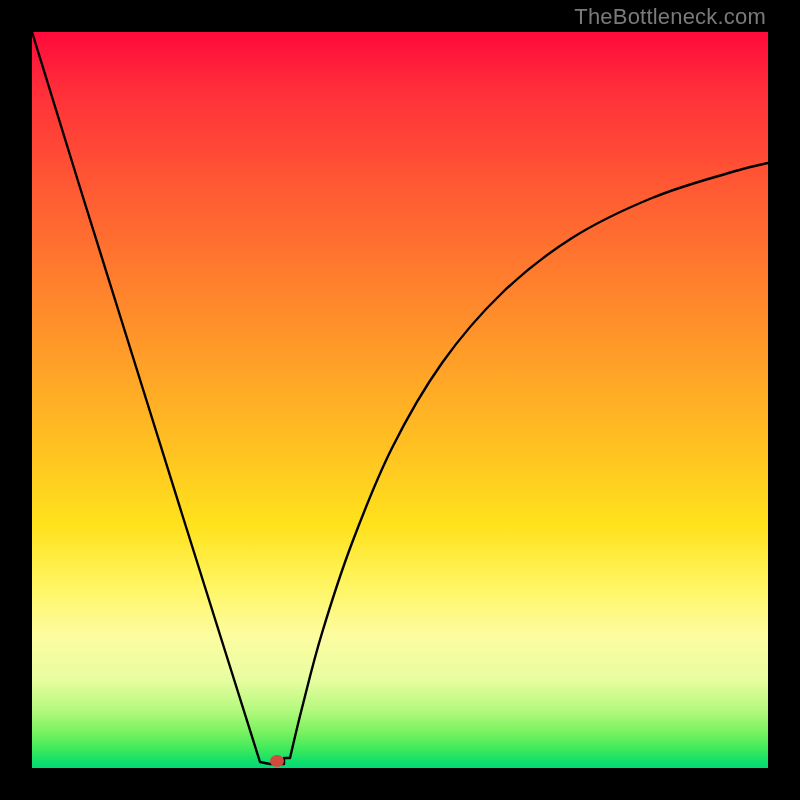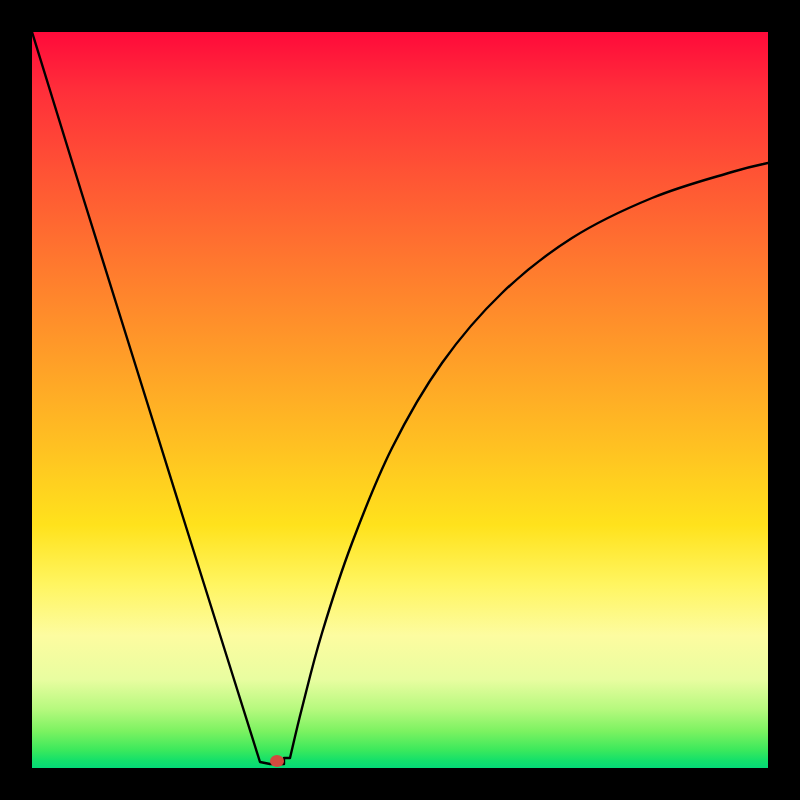--- a/index.html
+++ b/index.html
@@ -70,20 +70,21 @@
   .marker {
     fill: #d24a3e;
     stroke: none;
   }
 </style>
 </head>
 <body>
 
 <div class="frame">
 
+  <div class="watermark">TheBottleneck.com</div>
 
   <div class="plot-area">
     <svg class="curve-svg" viewBox="0 0 736 736" preserveAspectRatio="none">
       <path id="curve-path" class="curve-path" d="M 0 0 L 50 162 L 100 322 L 150 482 L 200 641 L 228 730 L 238 732 L 238 732 L 252 732 L 252 726 L 258 726 L 258 726 C 260.2 717.0, 264.2 698.5, 270 676 C 275.8 653.5, 281.0 630.7, 290 601 C 299.0 571.3, 307.4 544.3, 320 511 C 332.6 477.7, 343.8 448.4, 360 416 C 376.2 383.6, 390.2 358.9, 410 331 C 429.8 303.1, 446.6 283.5, 470 261 C 493.4 238.5, 513.0 223.1, 540 206 C 567.0 188.9, 591.2 177.9, 620 166 C 648.8 154.1, 679.1 146.3, 700 140 C 720.9 133.7, 729.5 132.6, 736 131"></path>
       <ellipse id="min-marker" class="marker" cx="245" cy="729" rx="7" ry="6"></ellipse>
     </svg>
   </div>
 
 </div>
 

